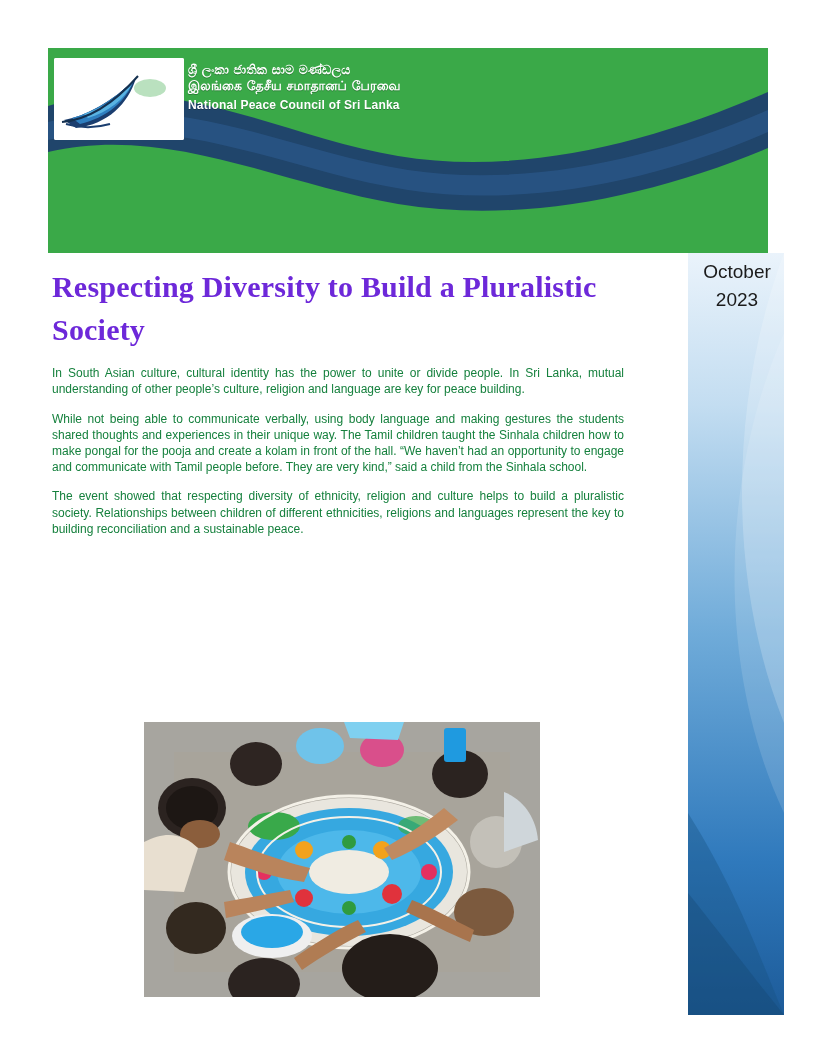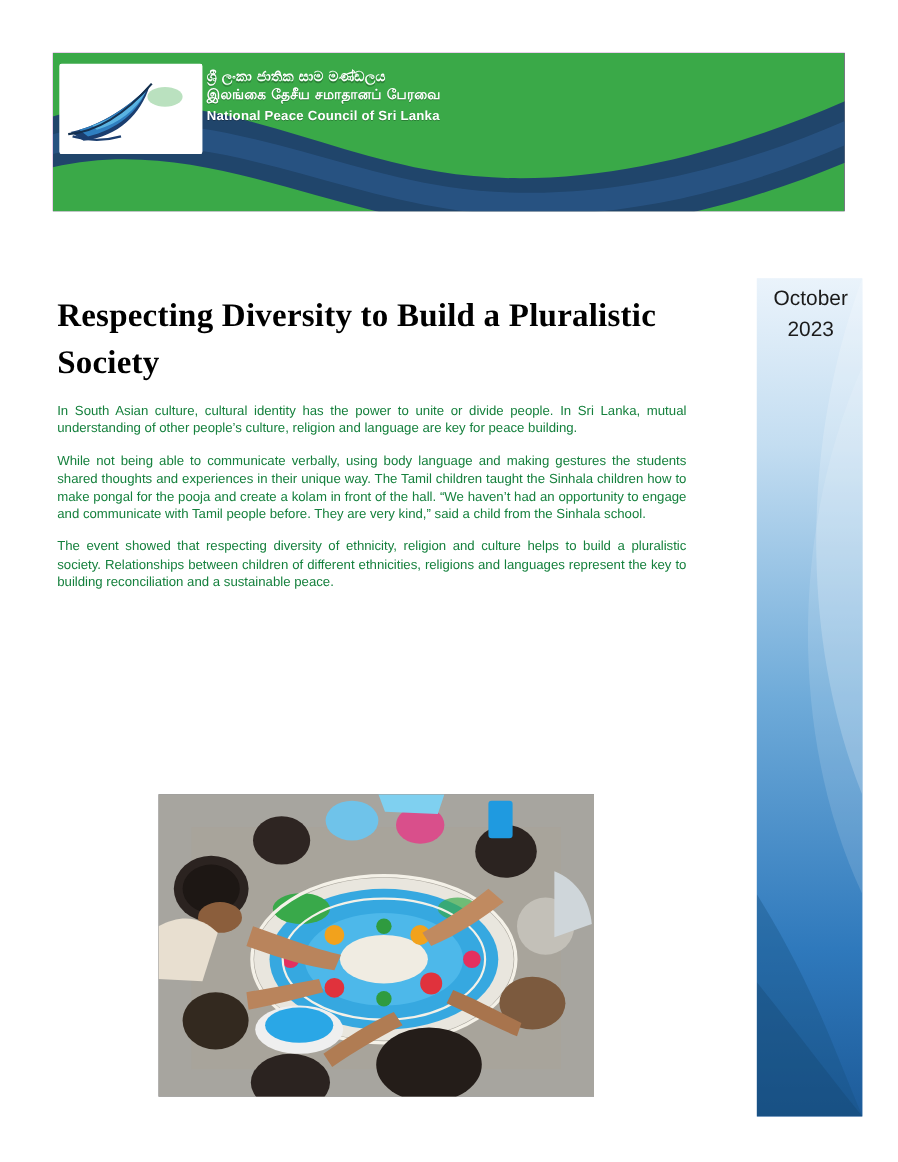--- a/index.html
+++ b/index.html
@@ -19,22 +19,22 @@
     height: 1056px;
     background: #ffffff;
   }
 
   
   .banner {
     position: absolute;
     left: 48px;
     top: 48px;
     width: 720px;
-    height: 144px;
-    background: #a21caf;
+    height: 205px;
+    background: #a16207;
     overflow: hidden;
   }
   .banner-swoosh {
     position: absolute;
     left: 0;
     top: 0;
     width: 720px;
     height: 205px;
   }
   .logo-wrap {
@@ -121,21 +121,21 @@
     position: absolute;
     left: 52px;
     top: 266px;
     width: 572px;
   }
   .headline {
     font-family: "Liberation Serif", serif;
     font-weight: bold;
     font-size: 30px;
     line-height: 1.42;
-    color: #000000;
+    color: #6d28d9;
     margin: 0 0 14px 0;
     letter-spacing: .2px;
   }
   .para {
     font-family: Liberation Sans, sans-serif;
     font-size: 12px;
     line-height: 1.35;
     color: #15803d;
     text-align: justify;
     margin: 0 0 13px 0;

